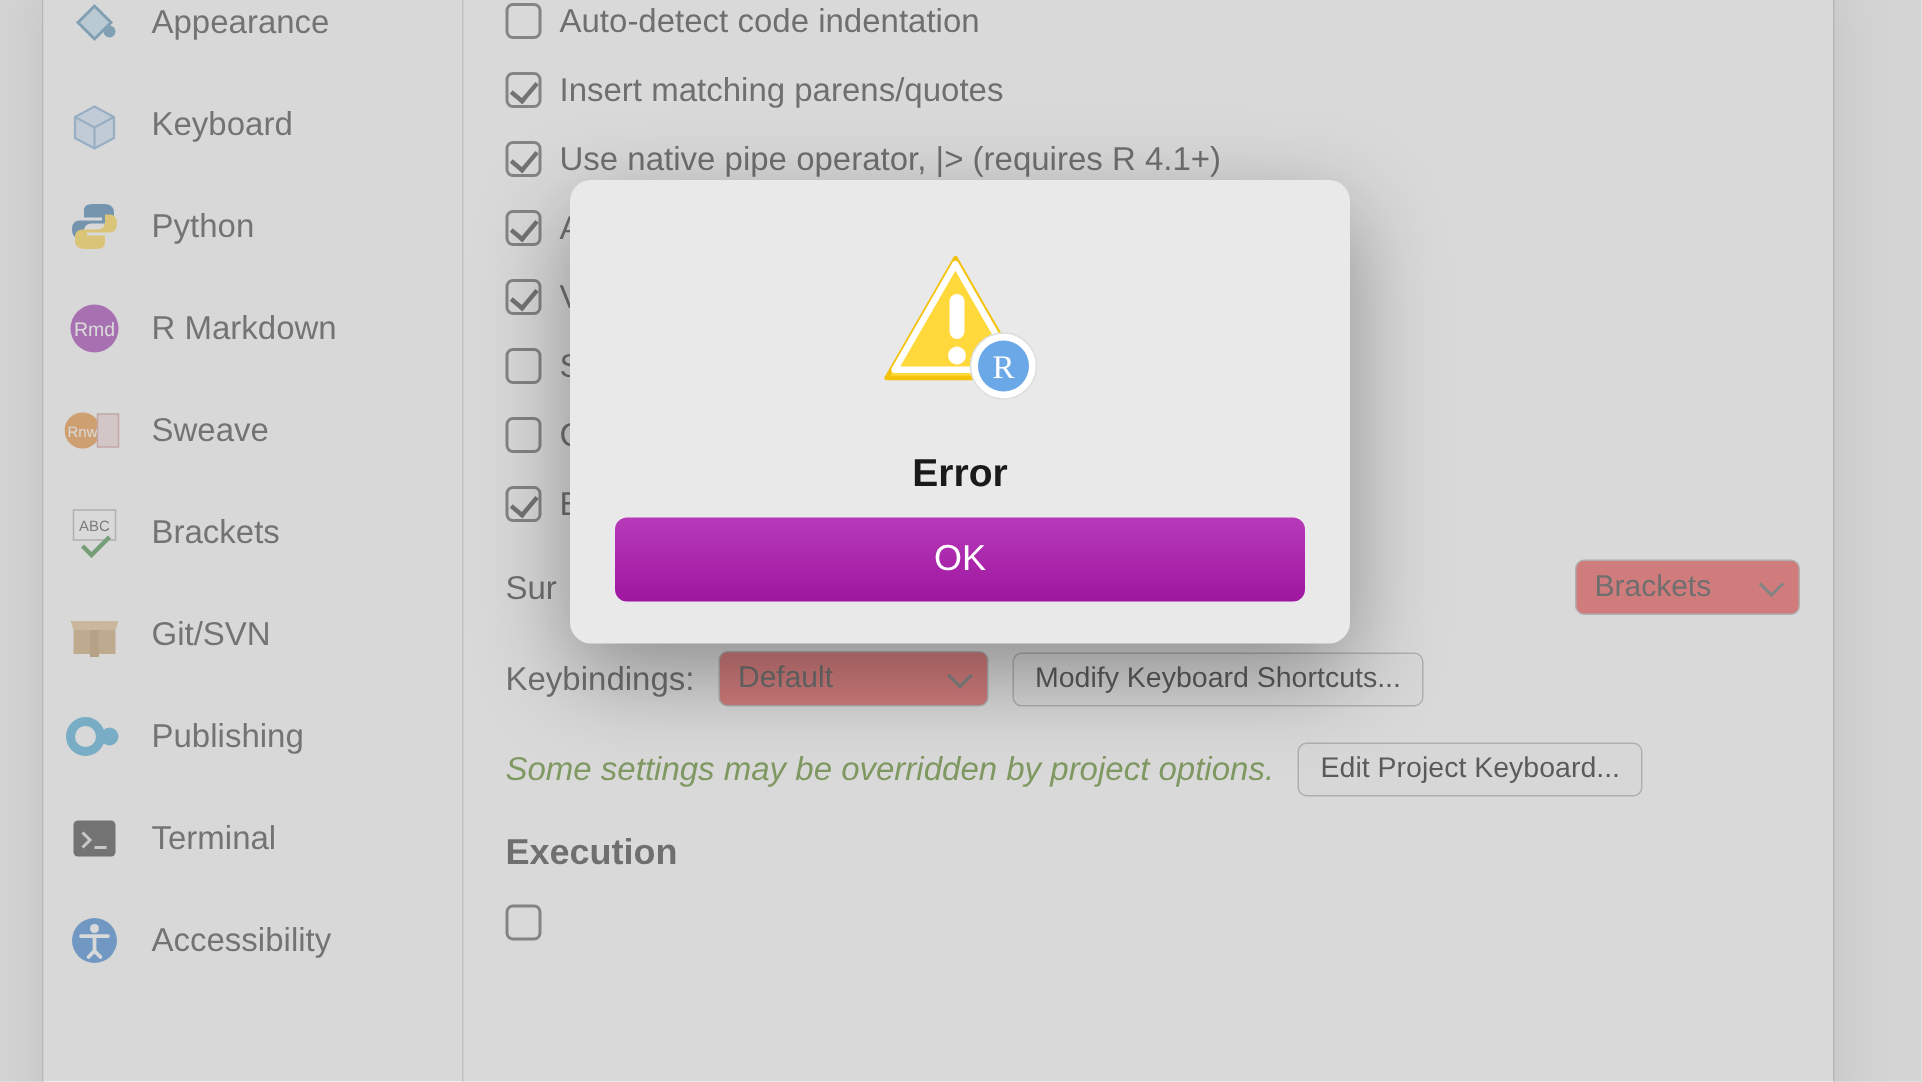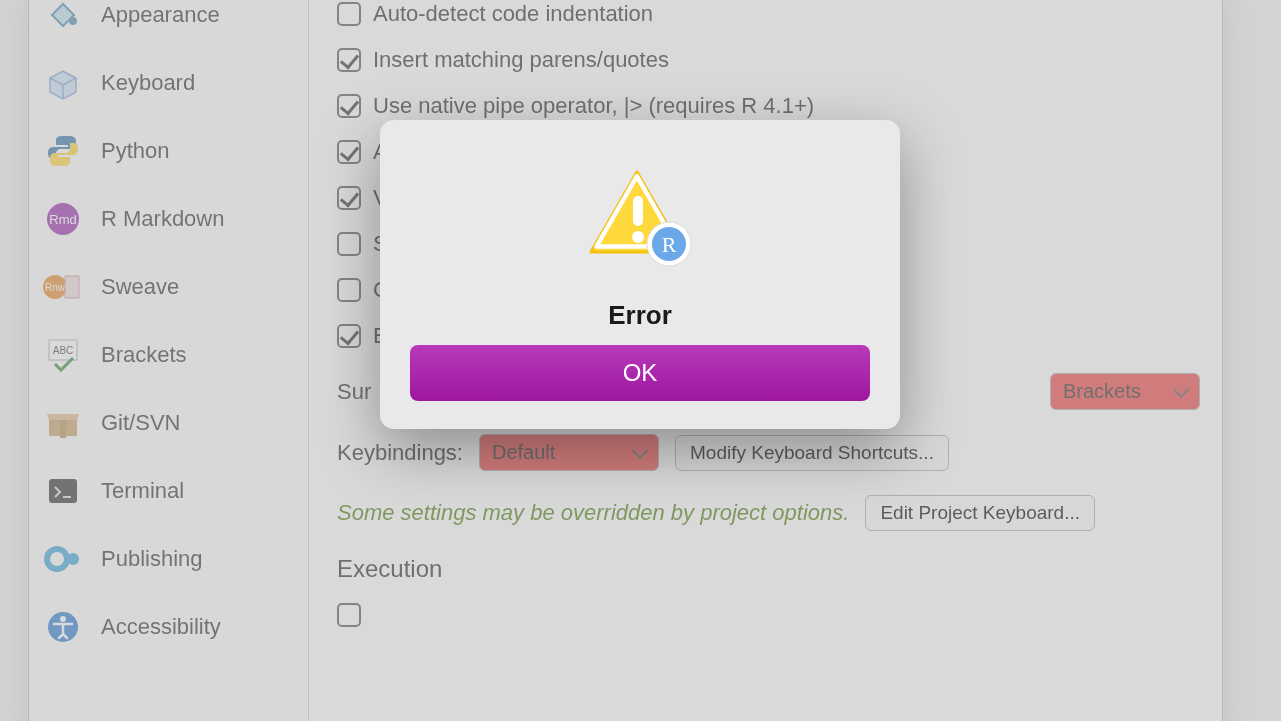--- a/index.html
+++ b/index.html
@@ -83,21 +83,21 @@
   border-width: 0 3px 3px 0;
   transform: rotate(40deg);
 }
 .label-row {
   display: flex;
   align-items: center;
   gap: 16px;
   margin: 24px 0;
 }
 .section-header {
-  font-weight: 400;
+  font-weight: 700;
   font-size: 24px;
   margin-top: 22px;
   margin-bottom: 8px;
   color: #2a2a2a;
 }
 .select {
   border: 1px solid #aaa;
   background: #ef4444;
   border-radius: 6px;
   padding: 6px 36px 6px 12px;
@@ -255,36 +255,36 @@
             <path d="M4 12h28v18H4z" fill="#c9a26b"></path>
             <path d="M2 8h32l-2 6H4z" fill="#e0bb87"></path>
             <path d="M15 14h6v18h-6z" fill="#b8905a"></path>
           </svg>
       </span>
       <span>Git/SVN</span>
     </div>
 
     <div class="sidebar-item">
       <span class="sidebar-icon">
+        <svg width="40" height="34" viewBox="0 0 40 34">
+            <circle cx="14" cy="17" r="10" fill="none" stroke="#3fa7d6" stroke-width="6"></circle>
+            <circle cx="30" cy="17" r="6" fill="#3fa7d6"></circle>
+          </svg>
+      </span>
+      <span>Publishing</span>
+    </div>
+
+    <div class="sidebar-item">
+      <span class="sidebar-icon">
         <svg width="32" height="32" viewBox="0 0 32 32">
             <rect x="2" y="4" width="28" height="24" rx="3" fill="#333"></rect>
             <path d="M8 12l5 5-5 5M16 22h8" stroke="#ddd" stroke-width="2" fill="none"></path>
           </svg>
       </span>
       <span>Terminal</span>
-    </div>
-
-    <div class="sidebar-item">
-      <span class="sidebar-icon">
-        <svg width="40" height="34" viewBox="0 0 40 34">
-            <circle cx="14" cy="17" r="10" fill="none" stroke="#3fa7d6" stroke-width="6"></circle>
-            <circle cx="30" cy="17" r="6" fill="#3fa7d6"></circle>
-          </svg>
-      </span>
-      <span>Publishing</span>
     </div>
 
     <div class="sidebar-item">
       <span class="sidebar-icon">
         <svg width="34" height="34" viewBox="0 0 34 34">
             <circle cx="17" cy="17" r="15" fill="#2f7dd1"></circle>
             <circle cx="17" cy="9" r="3" fill="#fff"></circle>
             <path d="M8 14h18M17 14v10M13 28l4-4 4 4" stroke="#fff" stroke-width="2.5" fill="none" stroke-linecap="round"></path>
           </svg>
       </span>

